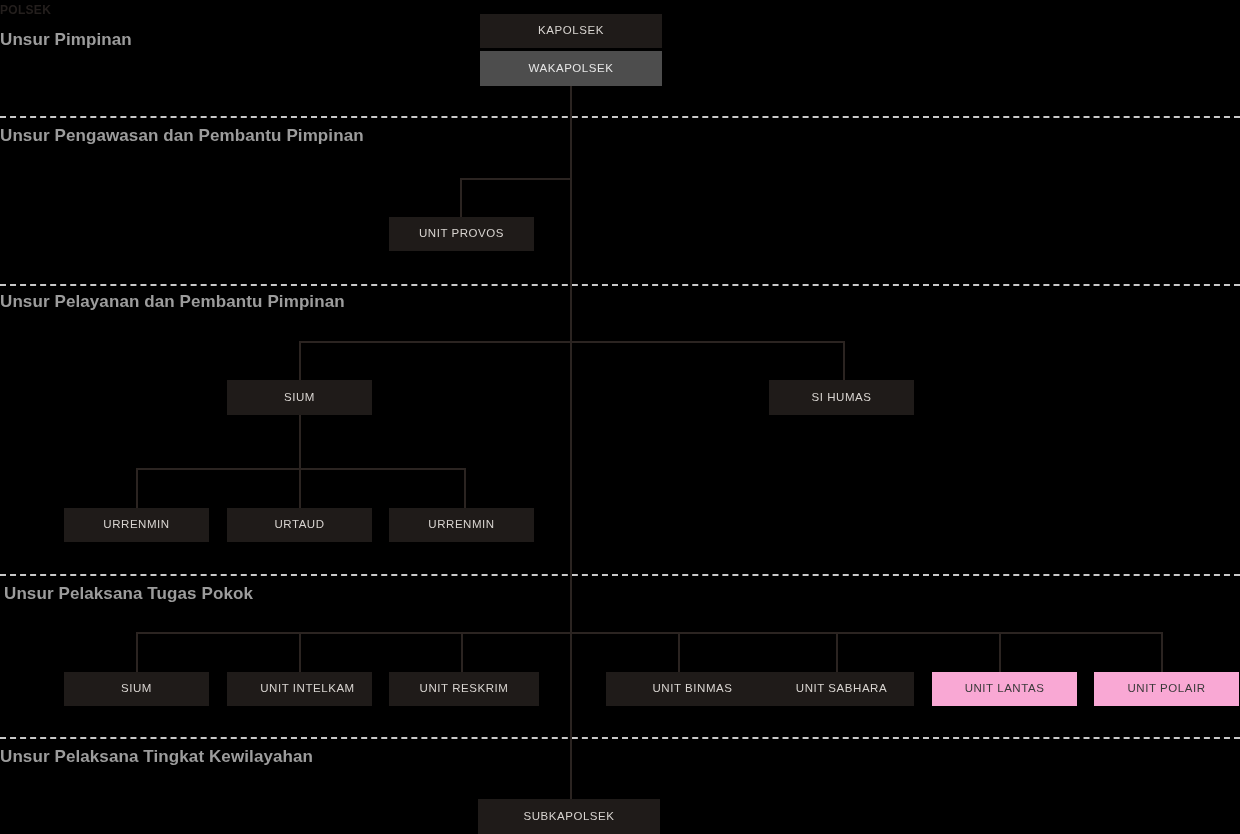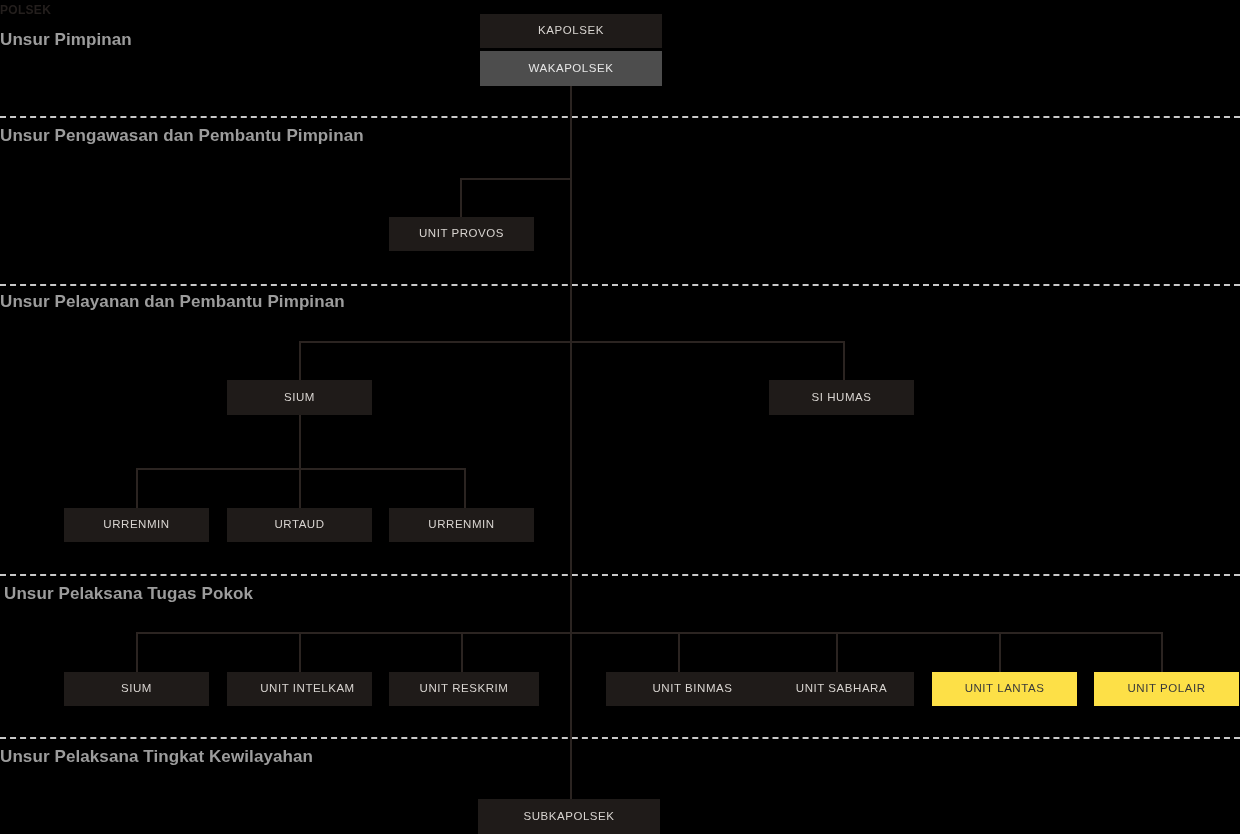--- a/index.html
+++ b/index.html
@@ -62,21 +62,21 @@
     justify-content: center;
     font-size: 11.5px;
     letter-spacing: .55px;
     line-height: 1;
     text-align: center;
     white-space: nowrap;
     user-select: none;
   }
   .node.dark  { background: #1f1b19; color: #d8d4d0; }
   .node.mid   { background: #4d4d4d; color: #e6e6e6; }
-  .node.light { background: #fde047; color: #3a3a3a; }
+  .node.light { background: #f9a8d4; color: #3a3a3a; }
 </style>
 </head>
 <body>
 
 <div id="chart">
 
   <div class="section-title root" style="left:0px; top:4px;">POLSEK</div>
 
   <div class="section-title" style="left:0px; top:31px;">Unsur Pimpinan</div>
 

